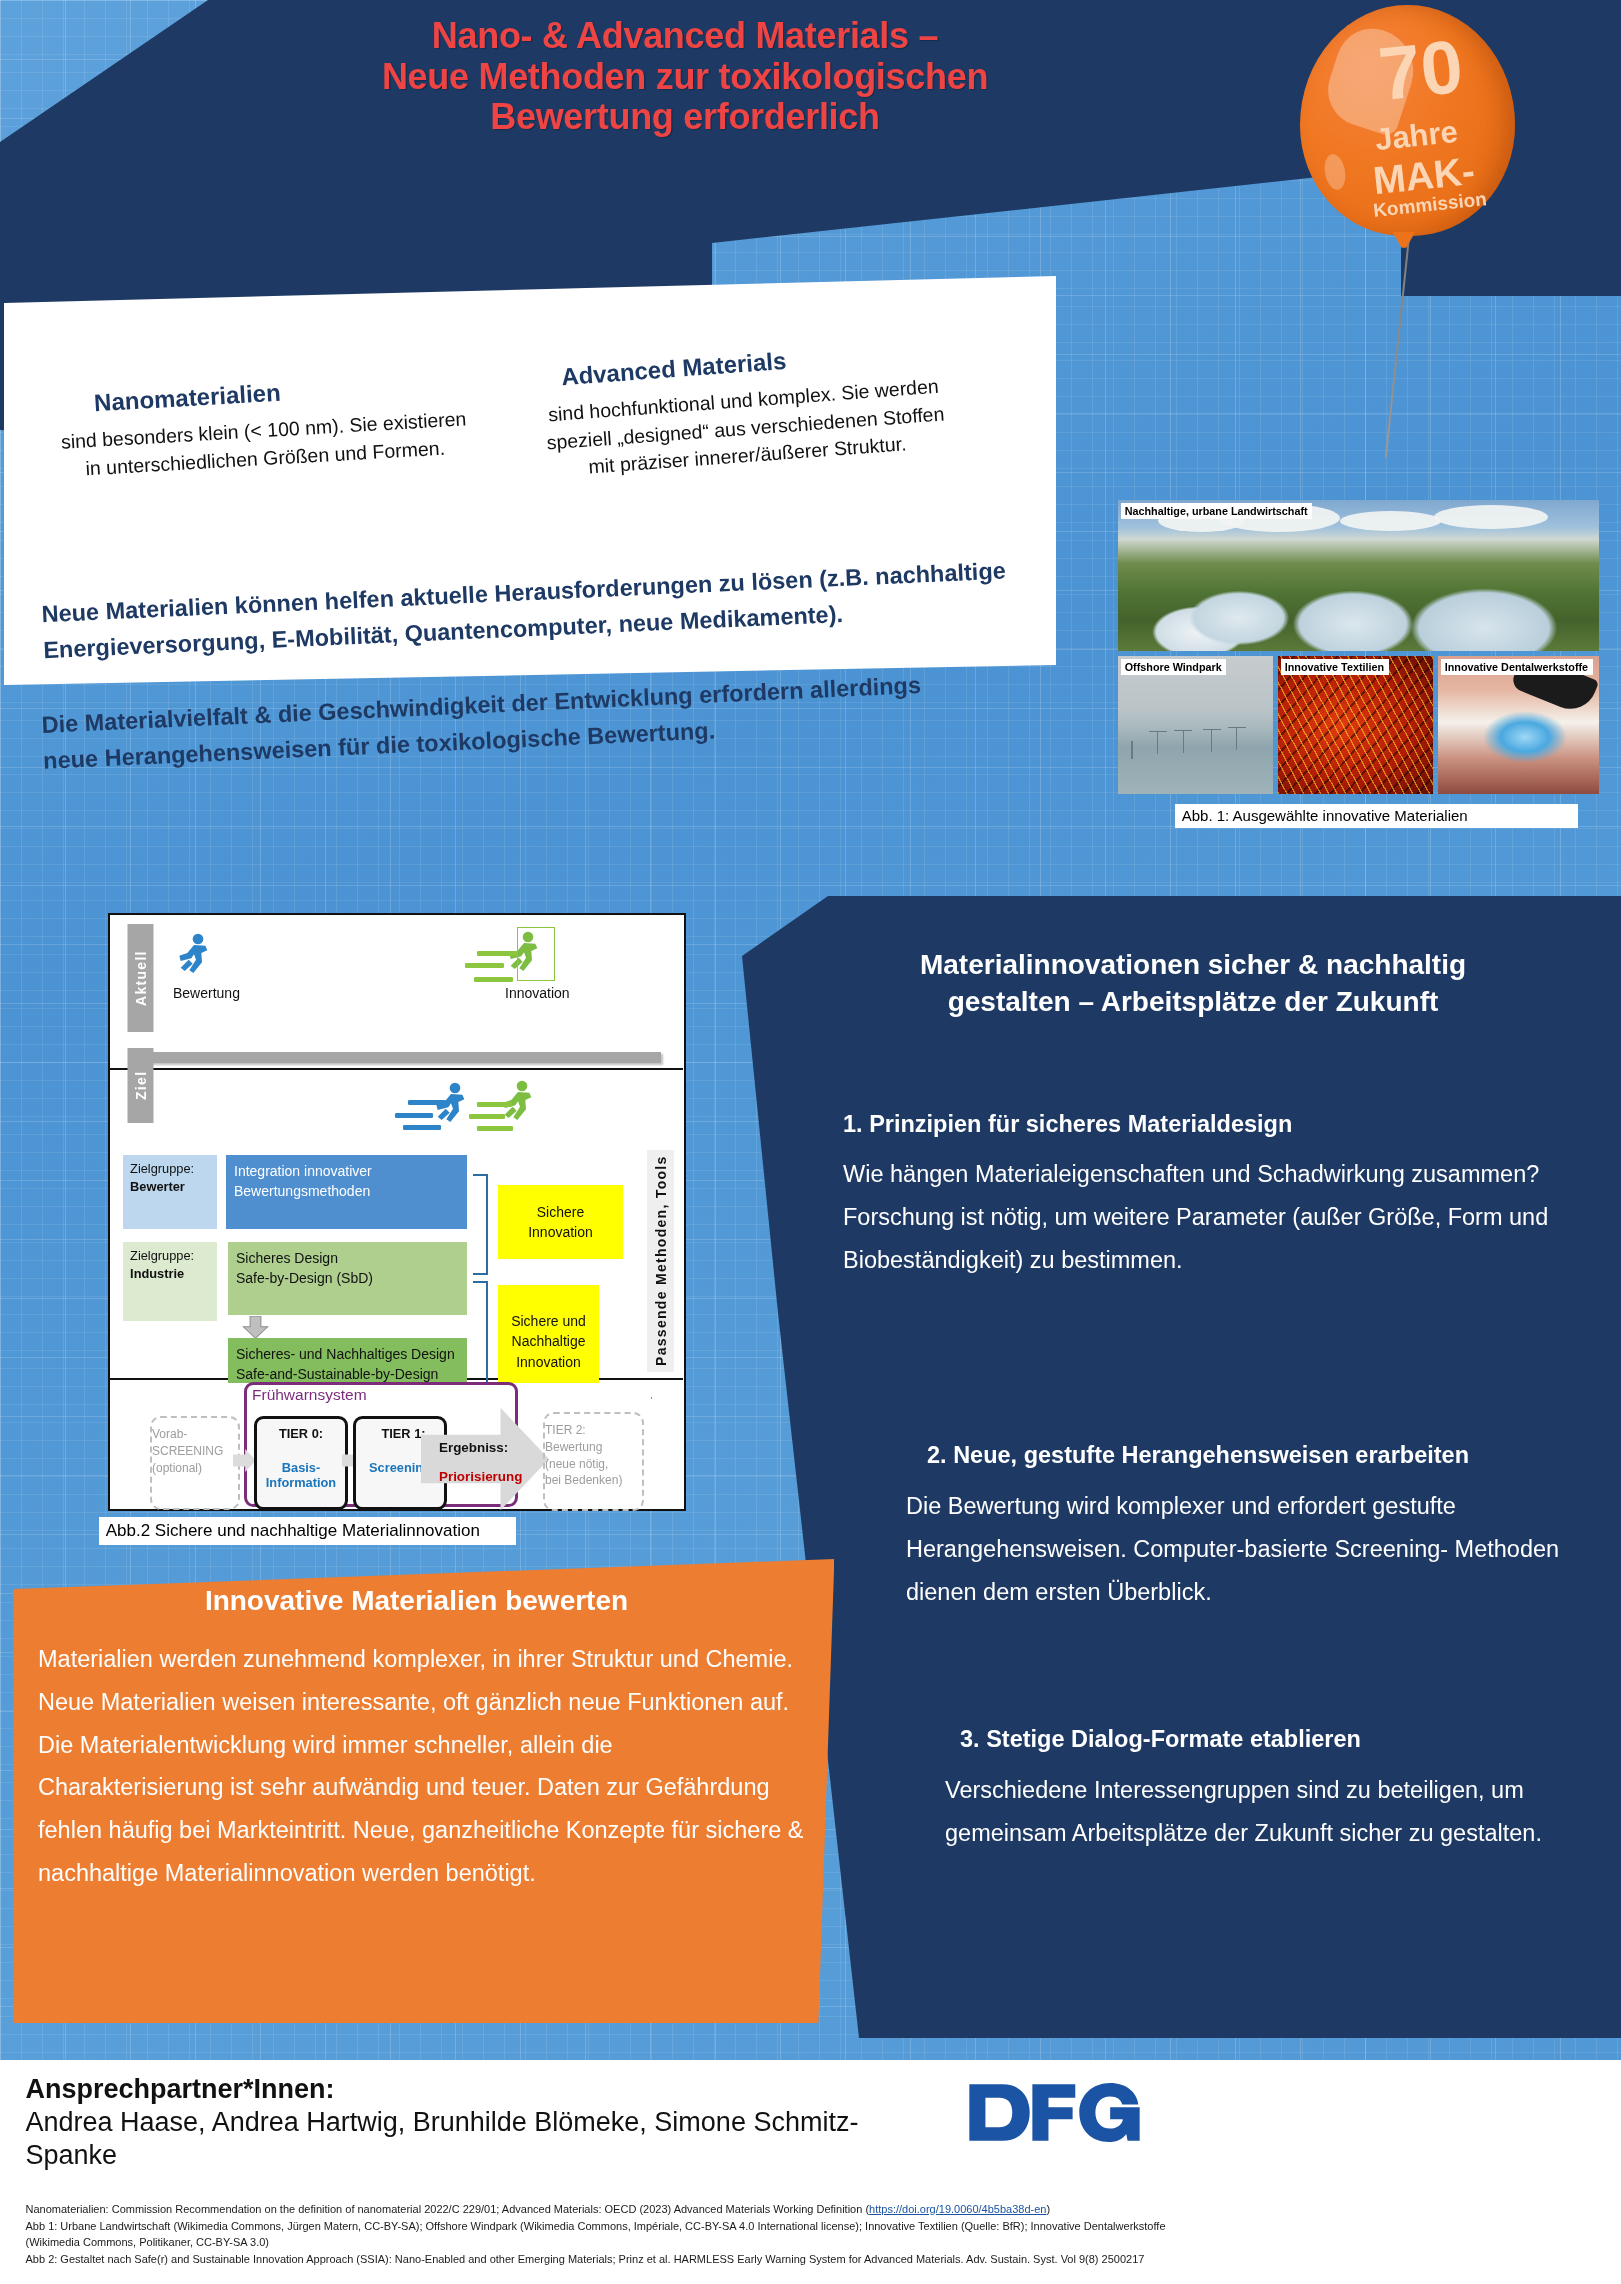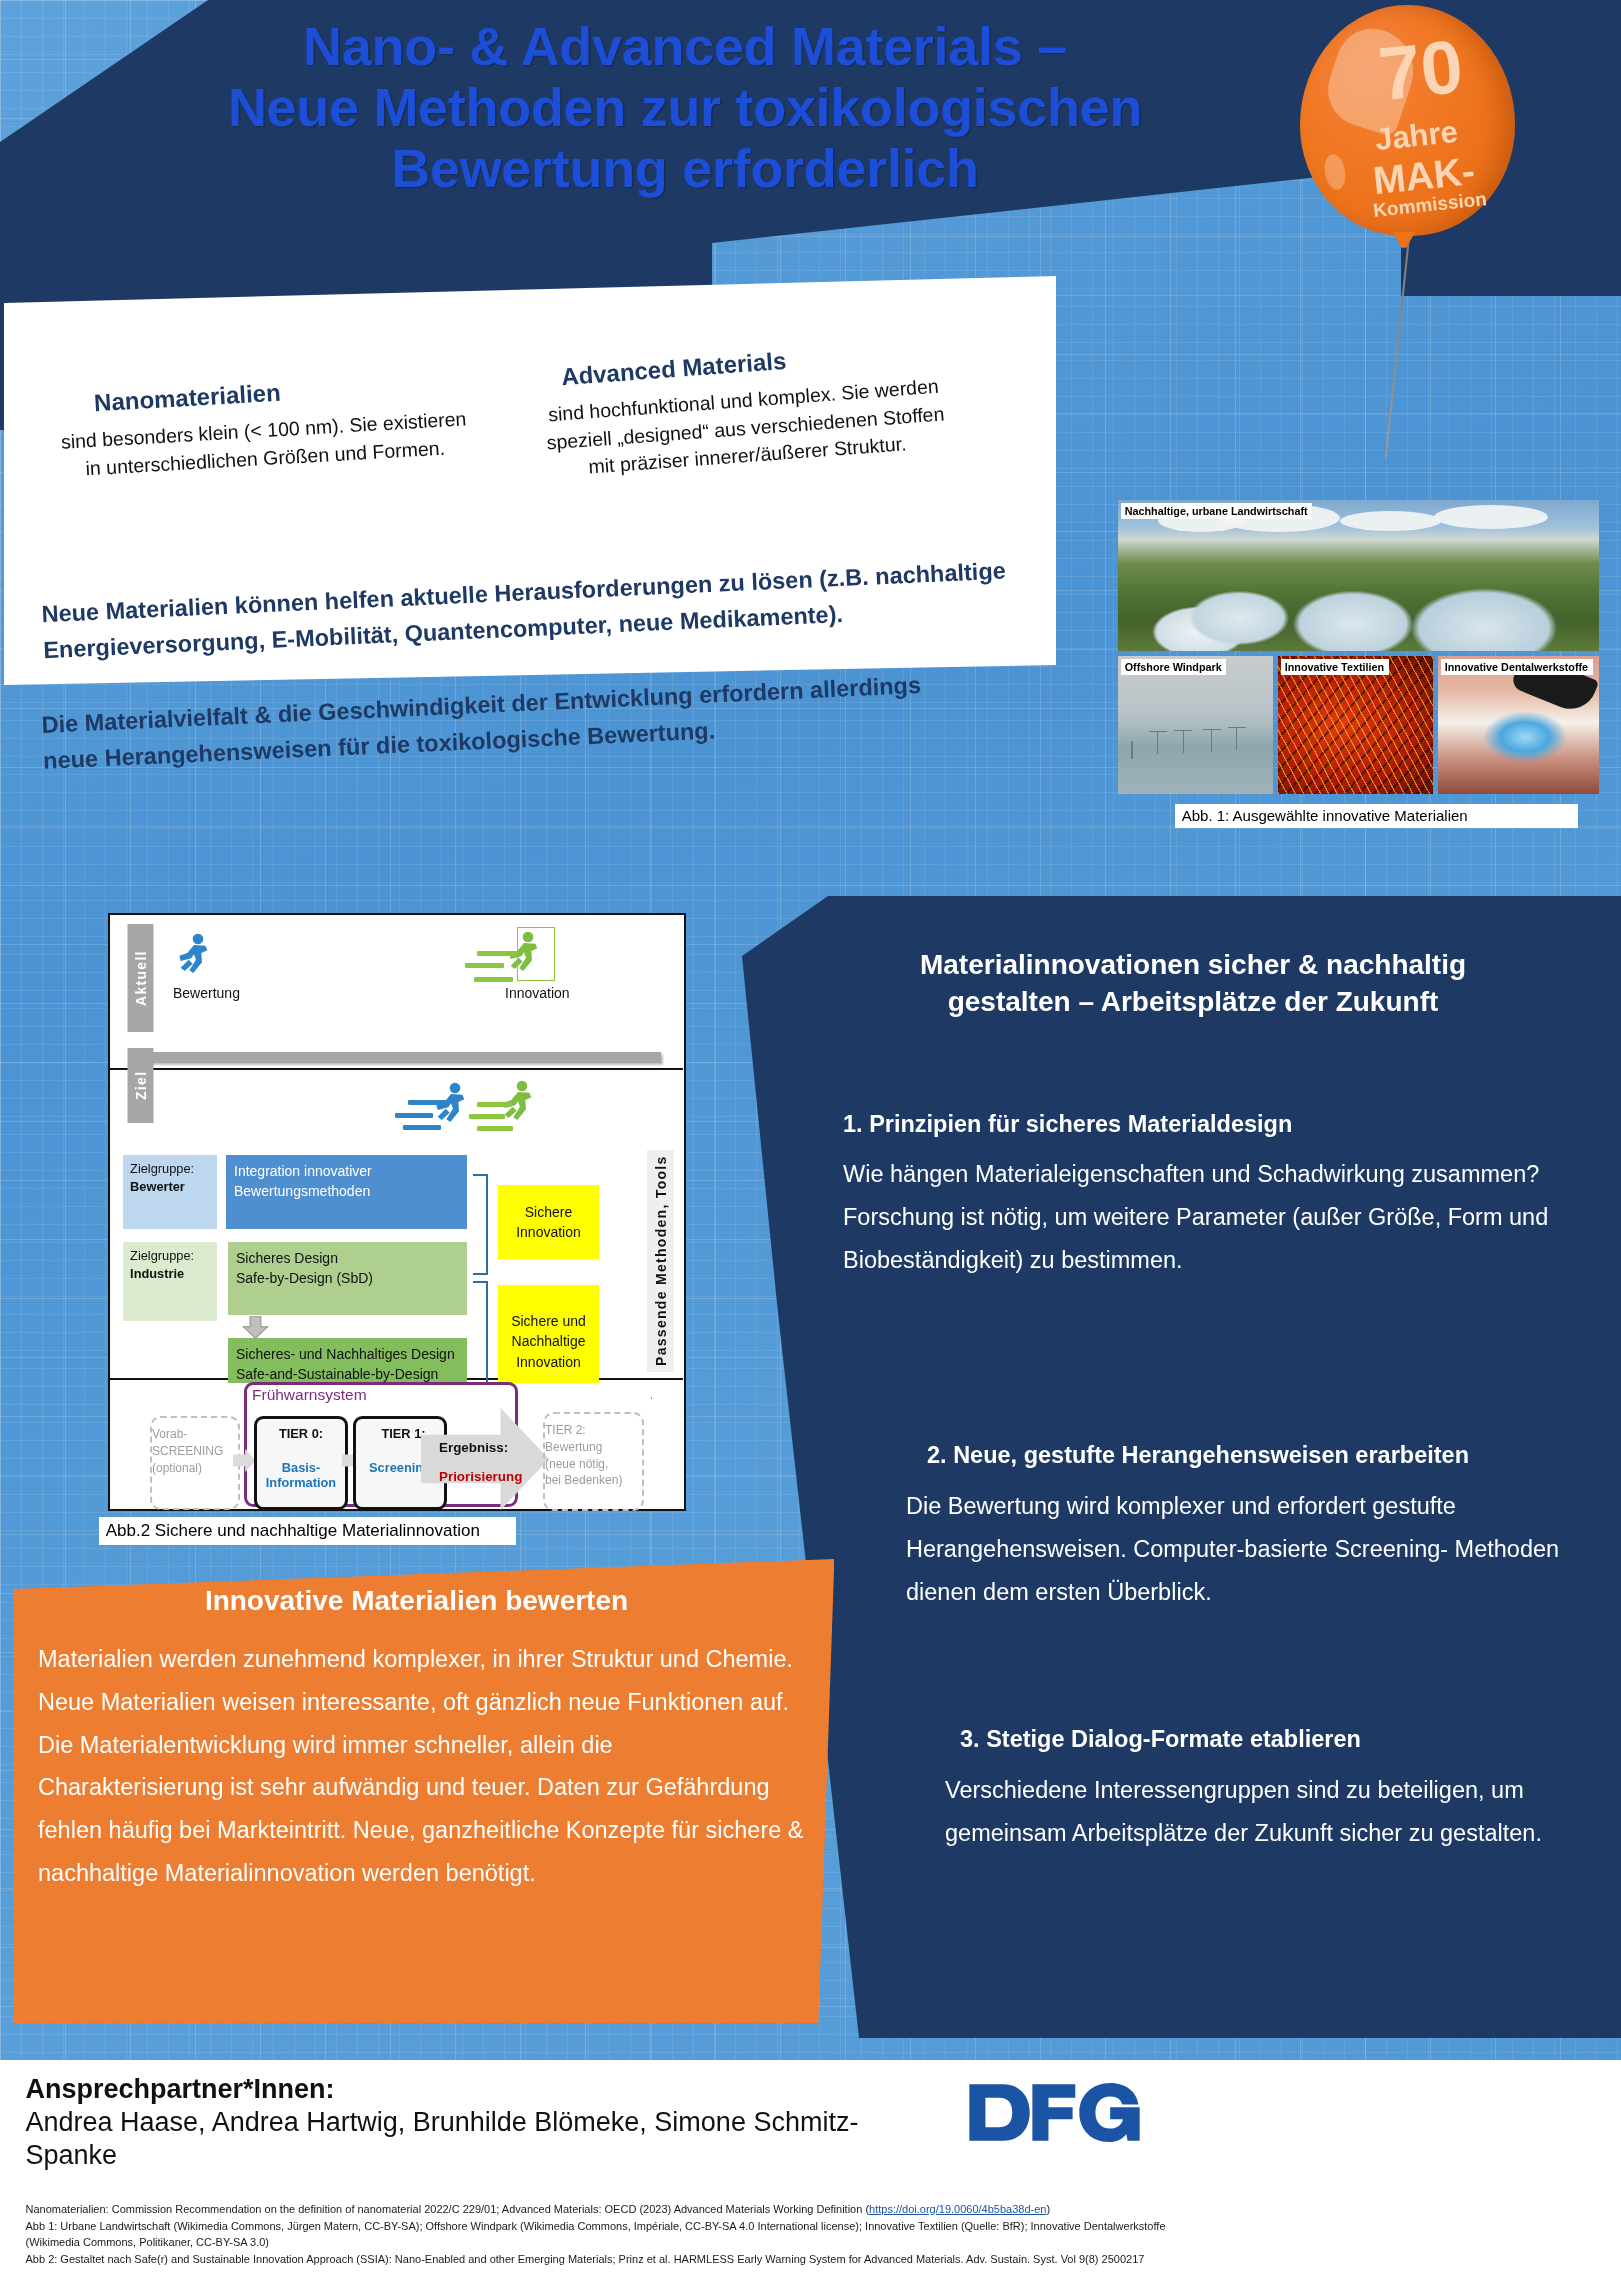--- a/index.html
+++ b/index.html
@@ -22,22 +22,22 @@
   }
 
   
   .hdr-poly{
     position:absolute; left:0; top:0; width:1621px; height:430px;
     background:#1e3a64;
     clip-path: polygon(208px 0, 1621px 0, 1621px 296px, 1401px 296px, 1401px 168px, 712px 243px, 712px 430px, 0 430px, 0 142px);
   }
   .hdr-title{
     position:absolute; left:114px; top:16px; width:1142px;
-    color:#1d4ed8; text-align:center; line-height:1.13;
-    font-size:54px; font-weight:bold; letter-spacing:-0.3px;
+    color:#ef4444; text-align:center; line-height:1.13;
+    font-size:36px; font-weight:bold; letter-spacing:-0.3px;
     font-family:"Liberation Sans", sans-serif;
     text-shadow: 1.3px 1.3px 1.3px rgba(0,0,0,0.25);
   }
 
   
   .balloon-wrap{ position:absolute; left:1300px; top:5.4px; width:222px; height:296px; }
   .balloon{
     position:absolute; left:0; top:0; width:215px; height:231px;
     border-radius:50% 50% 48% 48%/ 52% 52% 48% 48%;
     background: radial-gradient(ellipse at 32% 28%, #f5813a 0%, #f07721 42%, #e96f18 72%, #d9620e 100%);
@@ -177,21 +177,21 @@
   .sec-mid{ position:absolute; left:0; top:156px; width:573px; height:202px; border-bottom:2.7px solid #111;}
   .zg{ position:absolute; font-size:12.8px; color:#111; padding:5.4px 6.7px; line-height:1.38;}
   .zg-bew{ left:13.4px; top:12px; width:94px; height:74px; background:#bcd7ee;}
   .zg-ind{ left:13.4px; top:99px; width:94px; height:79px; background:#dcead0;}
   .mbox{ position:absolute; padding:6.7px 8px; font-size:14px; line-height:1.42; color:#111;}
   .m-int{ left:116px; top:12px; width:241px; height:74px; background:#4f8fd0; color:#fff;}
   .m-sbd{ left:118px; top:99px; width:239px; height:73px; background:#aecf8e;}
   .m-ssbd{ left:118px; top:195px; width:239px; height:79px; background:#84bd5e;}
   .ybox{ position:absolute; background:#ffff00; color:#111; font-size:14px; text-align:center;
     display:flex; align-items:center; justify-content:center; line-height:1.45;}
-  .y-si{ left:388px; top:52px; width:101px; height:74px;}
+  .y-si{ left:388px; top:52px; width:125px; height:74px;}
   .y-sni{ left:388px; top:149px; width:101px; height:113px;}
   .brk{ position:absolute; border:2px solid #2e6da4; border-left:none; }
 
   .sec-bot{ position:absolute; left:0; top:359px; width:573px; height:234px;}
   .scr-lbl{ position:absolute; font-size:13.4px; font-weight:bold; color:#111; background:#fff; padding:0 4px;}
   .tri{ position:absolute; left:42px; top:125px; }
   .fws{ position:absolute; left:133px; top:191px; width:276px; height:175px;
      border:3.4px solid #7b2d7b; border-radius:9.4px;}
   .tierbox{ position:absolute; border:3.4px solid #111; border-radius:9.4px; background:#f7f7f7;
     text-align:center; font-size:12.8px; color:#111; padding-top:6.7px;}

